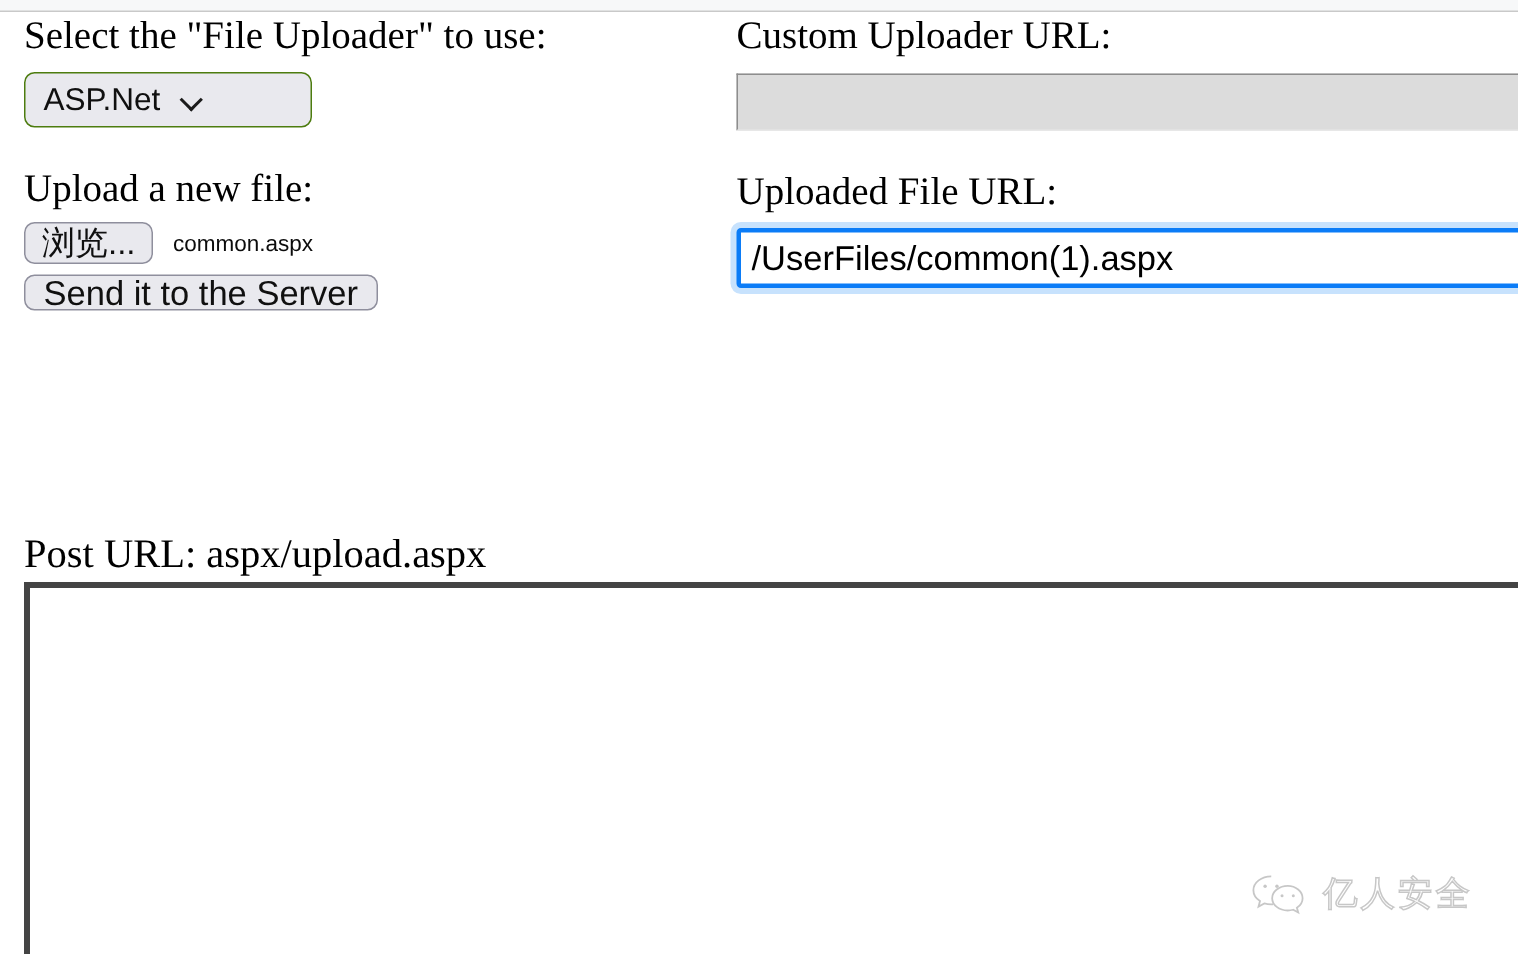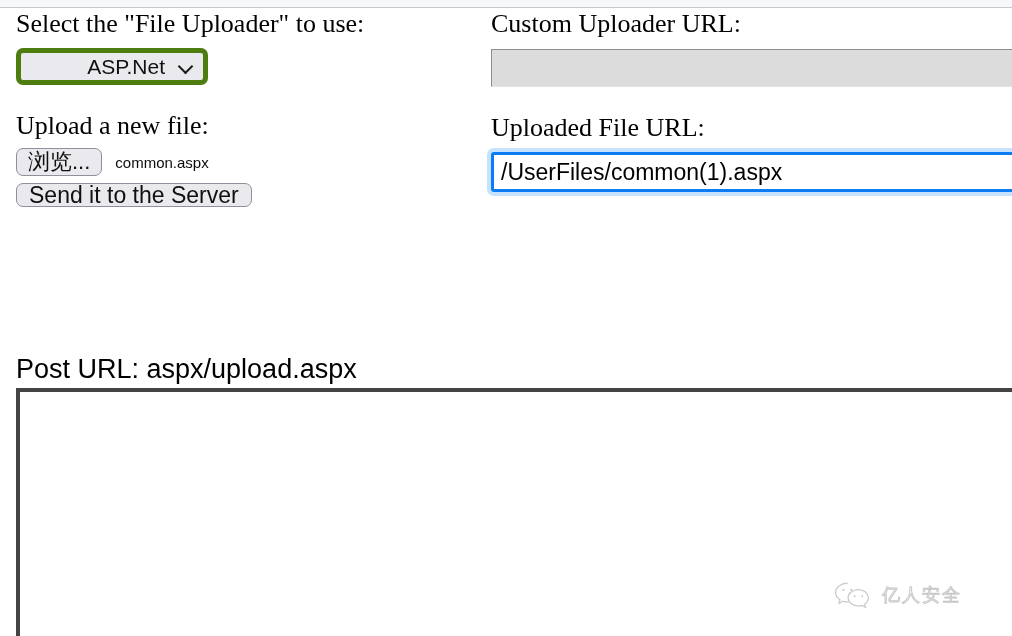--- a/index.html
+++ b/index.html
@@ -46,27 +46,27 @@
     line-height: 30px;
     color: #000000;
     white-space: nowrap;
   }
 
   
   .select-box {
     margin-top: 9px;
     display: inline-flex;
     align-items: center;
-    justify-content: flex-end;
+    justify-content: flex-start;
     box-sizing: border-box;
     width: 192px;
     height: 37px;
     padding: 0 10px 0 12px;
     background: #e9e9ee;
-    border: 5px solid #4d7c0f;
+    border: 1px solid #4d7c0f;
     border-radius: 7px;
     font-family: "Liberation Sans", "DejaVu Sans", sans-serif;
     font-size: 21px;
     color: #101010;
     cursor: default;
   }
   .chev {
     display: inline-block;
     width: 14px; height: 14px;
     position: relative;
@@ -153,21 +153,21 @@
     height: 24px;
     padding: 0 12px;
     font-size: 23px;
   }
 
   
   .post-url {
     position: absolute;
     left: 16px;
     top: 344px;
-    font-family: Liberation Sans, sans-serif;
+    font-family: Liberation Serif, serif;
     font-size: 27px;
     line-height: 32px;
     color: #000000;
     white-space: nowrap;
   }
   .result-frame {
     position: absolute;
     left: 16px;
     top: 379px;
     width: 1012px;
@@ -183,21 +183,21 @@
     left: 833px;
     top: 571px;
     display: flex;
     align-items: center;
     opacity: 0.55;
     pointer-events: none;
   }
   .wm-text {
     margin-left: 9px;
     font-family: "DejaVu Sans", "Liberation Sans", sans-serif;
-    font-size: 18px;
+    font-size: 23px;
     letter-spacing: 2px;
     color: transparent;
     -webkit-text-stroke: 1px #9b9b9b;
     white-space: nowrap;
   }
 </style>
 </head>
 <body>
 
 <div class="top-strip"></div>

